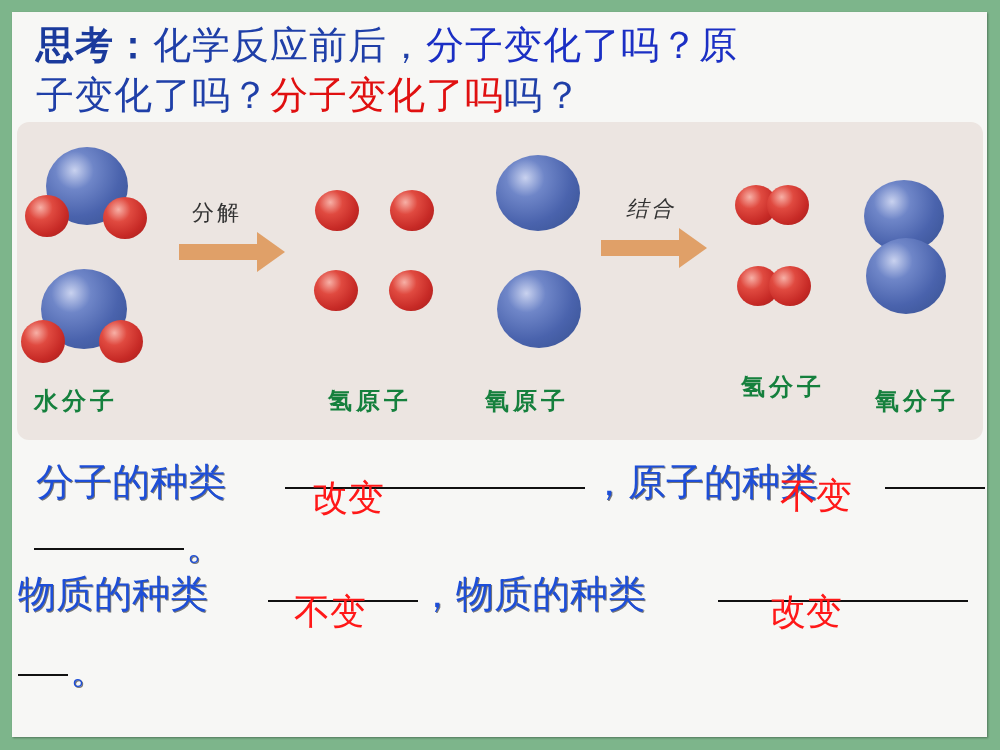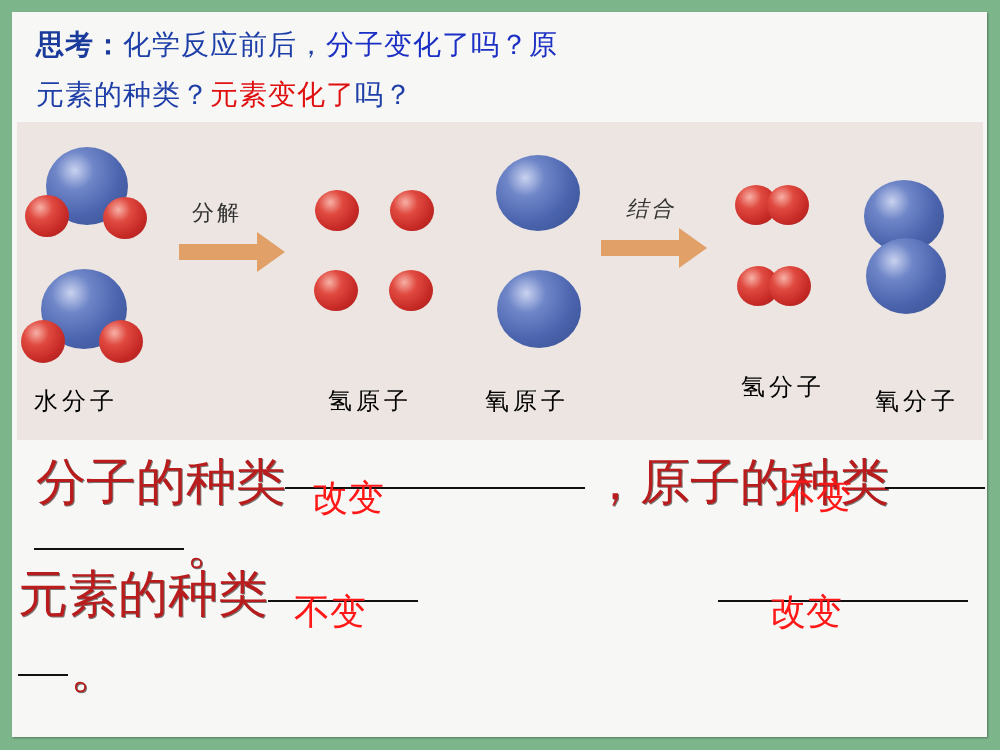--- a/index.html
+++ b/index.html
@@ -1,44 +1,44 @@
 <!DOCTYPE html>
 <html><head>
 <meta charset="utf-8">
 <style>
   html, body { margin:0; padding:0; }
   body { width:1000px; height:750px; background:#7db58b; position:relative; overflow:hidden;
          font-family:"DejaVu Serif", "Liberation Serif", serif; }
   .slide { position:absolute; left:12px; top:12px; width:975px; height:725px;
            background:#f7f7f5; box-shadow:1px 1px 2px rgba(0,0,0,0.35); }
-  .title { position:absolute; left:24px; top:8px; width:940px; font-size:28px; line-height:50px; color:#1f3fa8; letter-spacing:1px; }
+  .title { position:absolute; left:24px; top:8px; width:940px; font-size:38px; line-height:50px; color:#1f3fa8; letter-spacing:1px; }
   .title .bold { font-weight:bold; color:#1a3a9c; }
   .title .blue { color:#1b2fc4; }
   .title .red { color:#e01010; }
-  .figure { position:absolute; left:5px; top:110px; width:966px; height:318px; background:#ece5e1; }
+  .figure { position:absolute; left:5px; top:110px; width:966px; height:318px; background:#ece5e1;border-radius:12px; }
   .ball { position:absolute; border-radius:50%; }
   .o { background: radial-gradient(circle at 35% 30%, #c9d2ef 0%, #6f86c8 25%, #4a63ad 60%, #36508f 100%); }
   .h { background: radial-gradient(circle at 35% 30%, #f7b0a6 0%, #e04a40 30%, #c72a26 65%, #9f1c1a 100%); }
   .arrow { position:absolute; height:16px; background:#e0a068; }
   .arrow::after { content:""; position:absolute; right:-26px; top:-12px; border-left:28px solid #e0a068;
                   border-top:20px solid transparent; border-bottom:20px solid transparent; }
-  .flabel { position:absolute; font-size:24px; color:#000000; letter-spacing:4px; }
+  .flabel { position:absolute; font-size:24px; color:#15803d; letter-spacing:4px;font-weight:bold; }
   .alabel { position:absolute; font-size:22px; color:#333; letter-spacing:3px; }
-  .line { position:absolute; font-size:50px; color:#b91c1c; line-height:44px; white-space:nowrap;
+  .line { position:absolute; font-size:38px; color:#1d4ed8; line-height:44px; white-space:nowrap;
           text-shadow: 1px 1px 0 #777; }
   .blank { position:absolute; border-bottom:2px solid #111; }
   .ans { position:absolute; font-size:36px; color:#ff1818; white-space:nowrap; line-height:44px; }
 </style>
 </head>
 <body>
 
 <div class="slide">
 
   <div class="title">
-    <span class="bold">思考：</span><span>化学反应前后，</span><span class="blue">分子变化了吗？原</span><br><span>元素的种类？</span><span class="red">元素变化了</span><span>吗？</span>
+    <span class="bold">思考：</span><span>化学反应前后，</span><span class="blue">分子变化了吗？原</span><br><span>子变化了吗？</span><span class="red">分子变化了吗</span><span>吗？</span>
   </div>
 
   <div class="figure">
 
     <div>
       <div class="ball o" style="left:29px;top:25px;width:82px;height:78px;"></div>
       <div class="ball h" style="left:8px;top:73px;width:44px;height:42px;"></div>
       <div class="ball h" style="left:86px;top:75px;width:44px;height:42px;"></div>
     </div>
 
@@ -86,21 +86,22 @@
   <div class="line" style="left:24px;top:448px;">分子的种类</div>
   <div class="blank" style="left:273px;top:475px;width:300px;"></div>
   <div class="ans" style="left:300px;top:464px;">改变</div>
   <div class="line" style="left:578px;top:448px;">，原子的种类</div>
   <div class="blank" style="left:873px;top:475px;width:100px;"></div>
   <div class="ans" style="left:768px;top:462px;">不变</div>
 
   <div class="blank" style="left:22px;top:536px;width:150px;"></div>
   <div class="line" style="left:174px;top:512px;">。</div>
 
-  <div class="line" style="left:6px;top:560px;">元素的种类</div>
+  <div class="line" style="left:6px;top:560px;">物质的种类</div>
   <div class="blank" style="left:256px;top:588px;width:150px;"></div>
   <div class="ans" style="left:282px;top:578px;">不变</div>
+  <div class="line" style="left:406px;top:560px;">，物质的种类</div>
   <div class="blank" style="left:706px;top:588px;width:250px;"></div>
   <div class="ans" style="left:758px;top:578px;">改变</div>
 
   <div class="blank" style="left:6px;top:662px;width:50px;"></div>
   <div class="line" style="left:58px;top:636px;">。</div>
 </div>
 
 </body></html>

